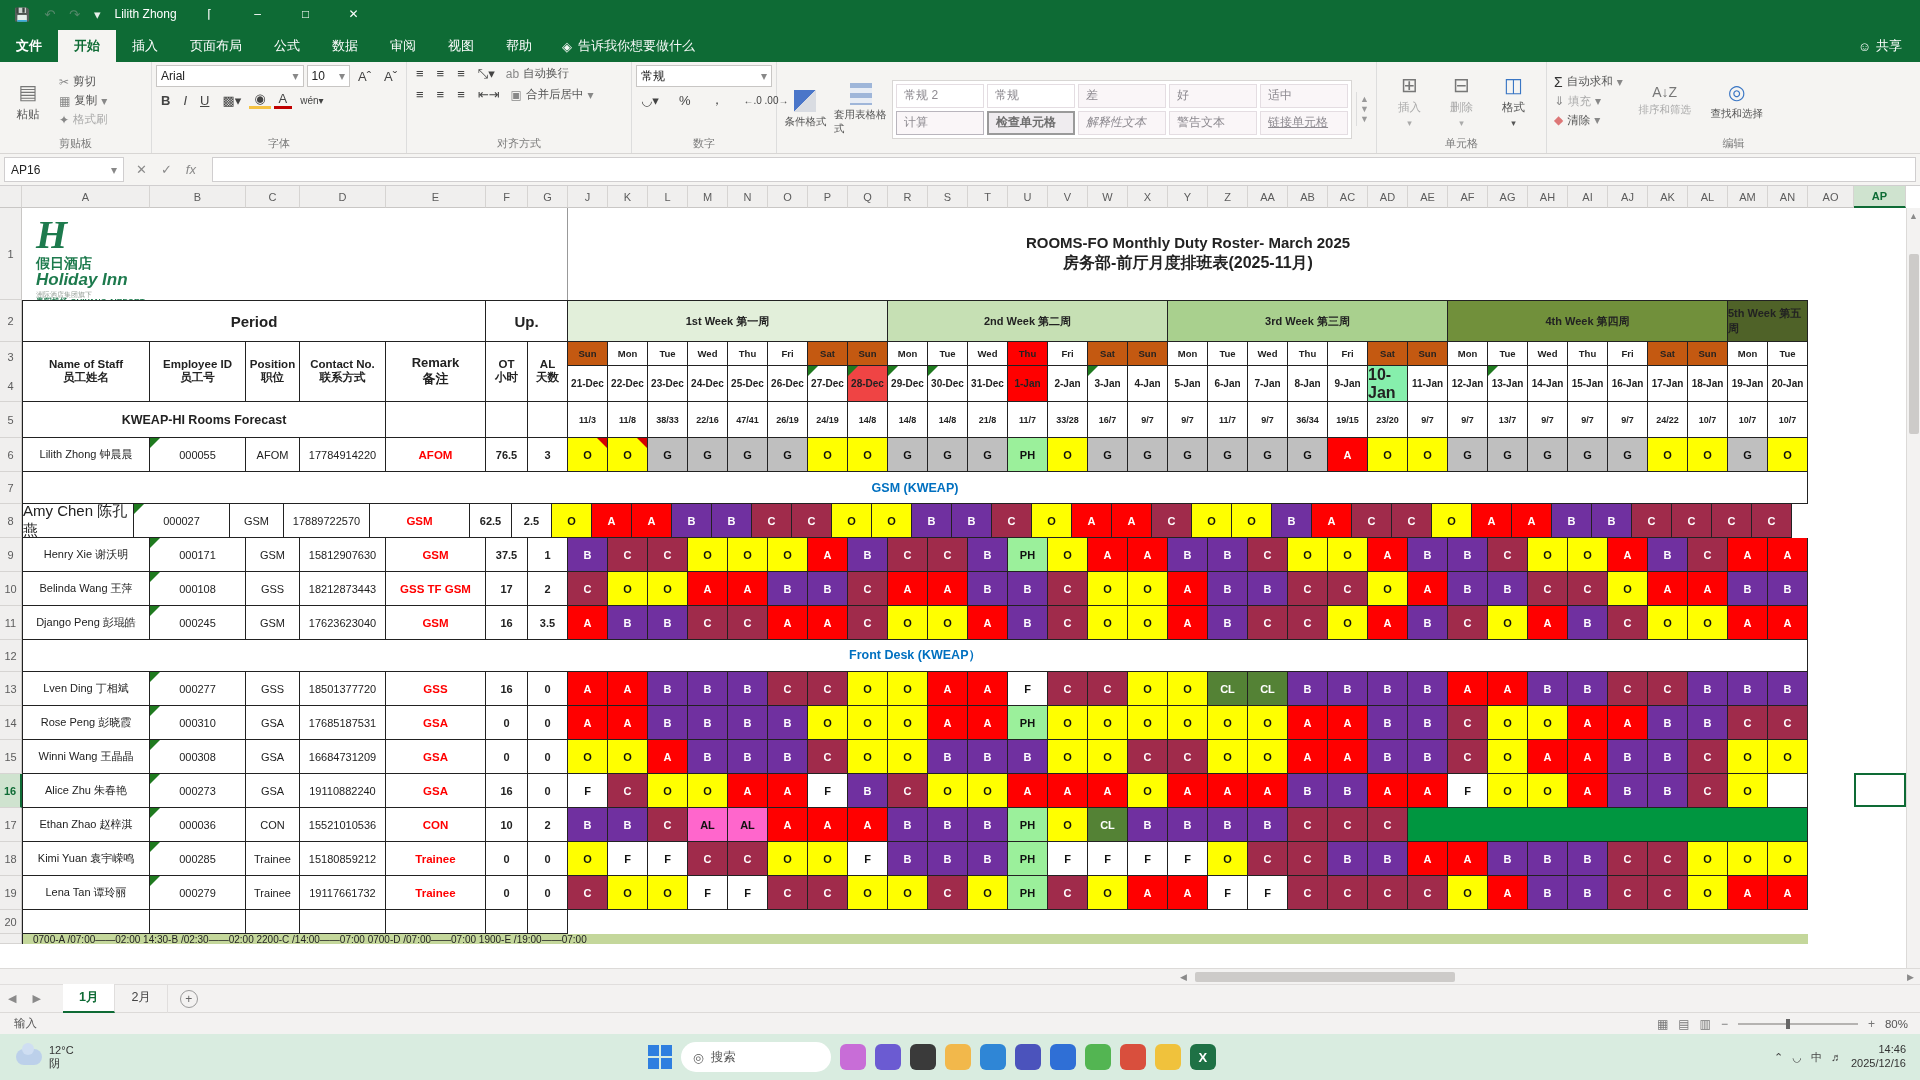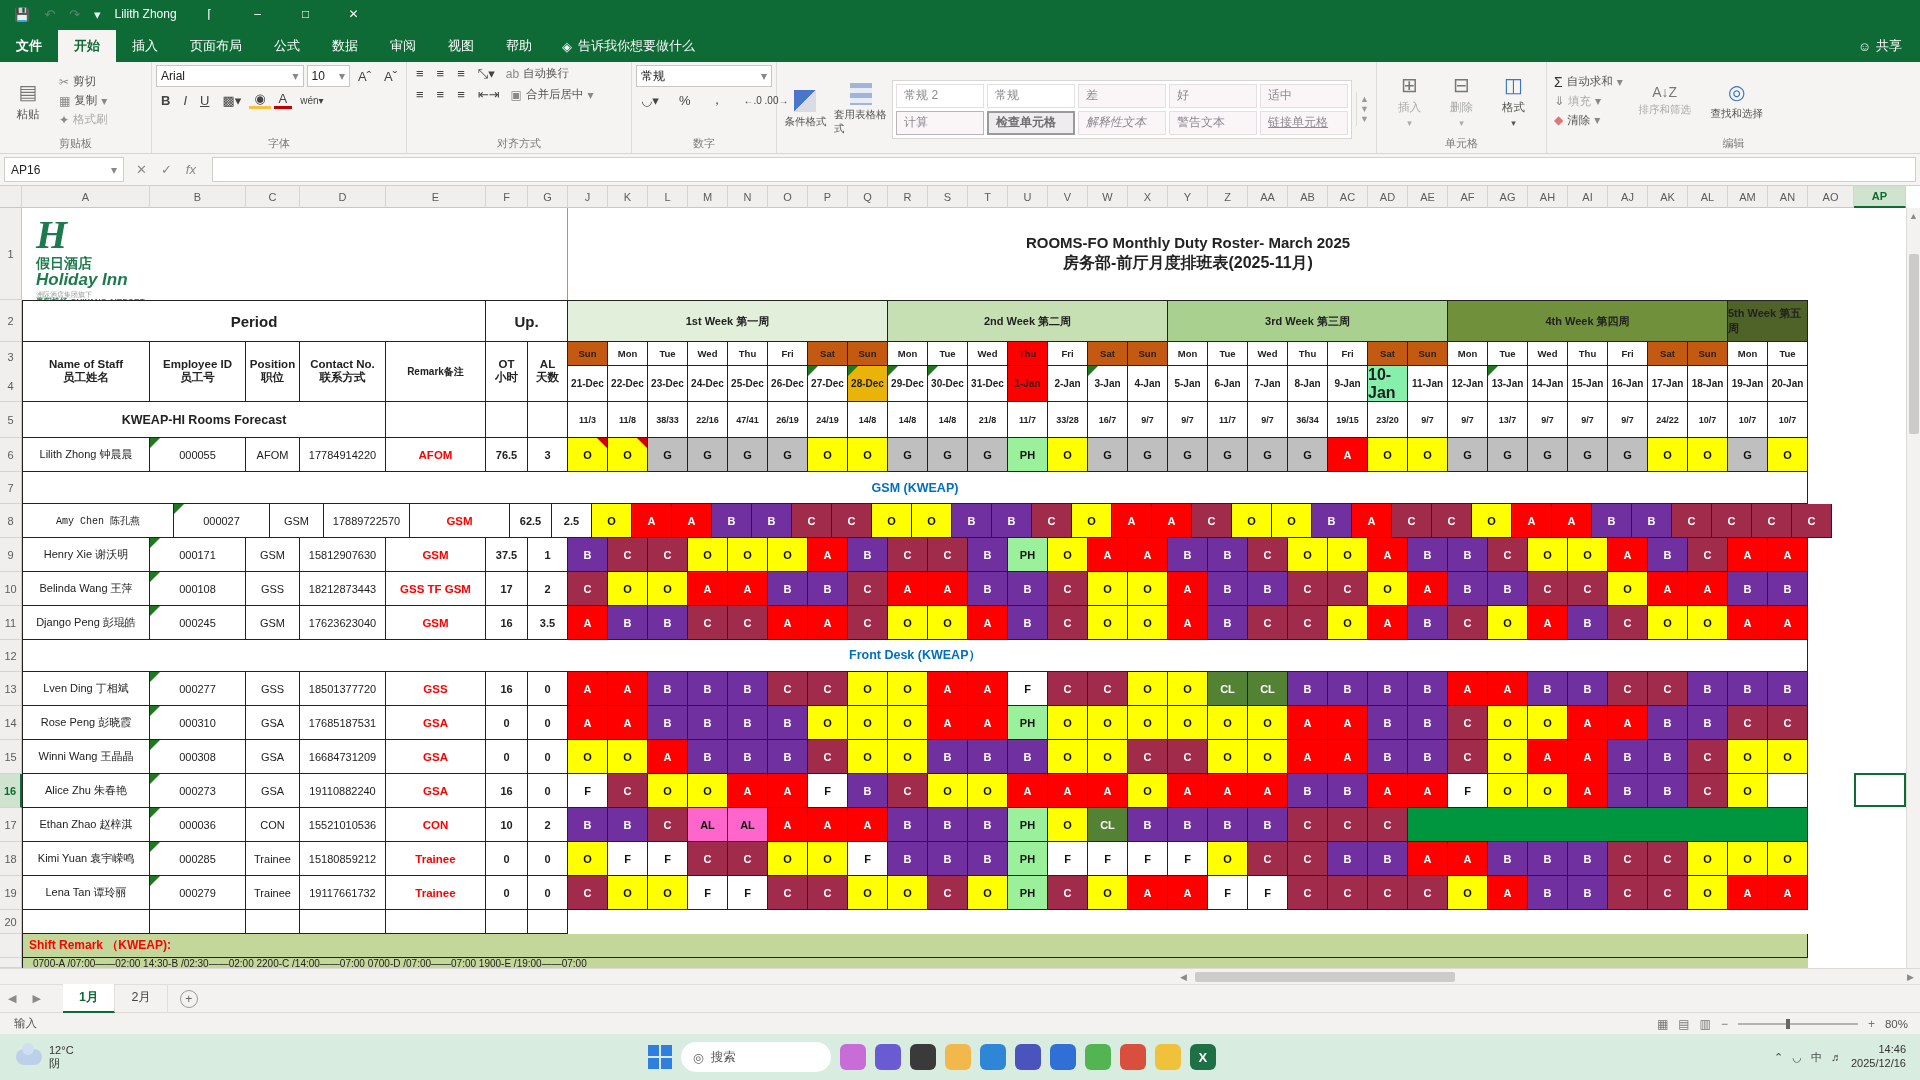--- a/index.html
+++ b/index.html
@@ -456,21 +456,21 @@
           <div>员工号</div>
         </div>
         <div class="cell hd" style="width: 54px; flex-direction: column; font-size: 11.5px; border-left: none;">
           <div>Position</div>
           <div>职位</div>
         </div>
         <div class="cell hd" style="width: 86px; flex-direction: column; font-size: 11.5px; border-left: none;">
           <div>Contact No.</div>
           <div>联系方式</div>
         </div>
-        <div class="cell hd" style="width: 100px; flex-direction: row; font-size: 10px; border-left: none;">
+        <div class="cell hd" style="width: 100px; flex-direction: column; font-size: 13px; border-left: none;">
           <div>Remark</div>
           <div>备注</div>
         </div>
         <div class="cell hd" style="width: 42px; flex-direction: column; font-size: 11.5px; border-left: none;">
           <div>OT</div>
           <div>小时</div>
         </div>
         <div class="cell hd" style="width: 40px; flex-direction: column; font-size: 11.5px; border-left: none;">
           <div>AL</div>
           <div>天数</div>
@@ -510,21 +510,21 @@
             <div class="cell hd" style="width: 40px; background: rgb(255, 255, 255); font-size: 9.5px;">Tue</div>
           </div>
           <div style="display: flex; height: 36px;">
             <div class="cell hd" style="width: 40px; background: rgb(255, 255, 255); font-size: 10px;">21-Dec</div>
             <div class="cell hd" style="width: 40px; background: rgb(255, 255, 255); font-size: 10px;">22-Dec</div>
             <div class="cell hd" style="width: 40px; background: rgb(255, 255, 255); font-size: 10px;">23-Dec</div>
             <div class="cell hd" style="width: 40px; background: rgb(255, 255, 255); font-size: 10px;">24-Dec</div>
             <div class="cell hd" style="width: 40px; background: rgb(255, 255, 255); font-size: 10px;">25-Dec</div>
             <div class="cell hd" style="width: 40px; background: rgb(255, 255, 255); font-size: 10px;">26-Dec</div>
             <div class="cell hd corner-g" style="width: 40px; background: rgb(255, 255, 255); font-size: 10px;">27-Dec</div>
-            <div class="cell hd corner-g" style="width: 40px; background: #eab308; font-size: 10px;">28-Dec</div>
+            <div class="cell hd corner-g" style="width: 40px; background: #ef4444; font-size: 10px;">28-Dec</div>
             <div class="cell hd corner-g" style="width: 40px; background: rgb(255, 255, 255); font-size: 10px;">29-Dec</div>
             <div class="cell hd corner-g" style="width: 40px; background: rgb(255, 255, 255); font-size: 10px;">30-Dec</div>
             <div class="cell hd" style="width: 40px; background: rgb(255, 255, 255); font-size: 10px;">31-Dec</div>
             <div class="cell hd" style="width: 40px; background: rgb(255, 0, 0); font-size: 10px;">1-Jan</div>
             <div class="cell hd" style="width: 40px; background: rgb(255, 255, 255); font-size: 10px;">2-Jan</div>
             <div class="cell hd corner-g" style="width: 40px; background: rgb(255, 255, 255); font-size: 10px;">3-Jan</div>
             <div class="cell hd" style="width: 40px; background: rgb(255, 255, 255); font-size: 10px;">4-Jan</div>
             <div class="cell hd" style="width: 40px; background: rgb(255, 255, 255); font-size: 10px;">5-Jan</div>
             <div class="cell hd" style="width: 40px; background: rgb(255, 255, 255); font-size: 10px;">6-Jan</div>
             <div class="cell hd" style="width: 40px; background: rgb(255, 255, 255); font-size: 10px;">7-Jan</div>
@@ -626,21 +626,21 @@
         <div class="cell hd" style="width: 40px; background: rgb(255, 255, 0); color: rgb(17, 17, 17); font-size: 11px;">O</div>
         <div class="noborder" style="width: 98px;"></div>
       </div>
       <div class="grow" style="height: 32px;">
         <div class="gut" style="width: 22px;">7</div>
         <div class="cell hd" style="width: 1786px; color: rgb(0, 112, 192); font-size: 12.5px; border-left: 1px solid rgb(34, 34, 34);">GSM (KWEAP)</div>
         <div class="noborder" style="width: 98px;"></div>
       </div>
       <div class="grow" style="height: 34px;">
         <div class="gut" style="width: 22px;">8</div>
-        <div class="cell" style="width: 152px; font-size: 10px; border-left: 1px solid rgb(34, 34, 34); font-family: Liberation Mono, monospace;">Amy Chen 陈孔燕</div>
+        <div class="cell" style="width: 112px; font-size: 15px; border-left: 1px solid rgb(34, 34, 34);">Amy Chen 陈孔燕</div>
         <div class="cell corner-g" style="width: 96px; font-size: 11px;">000027</div>
         <div class="cell" style="width: 54px; font-size: 11px;">GSM</div>
         <div class="cell" style="width: 86px; font-size: 11px;">17889722570</div>
         <div class="cell hd" style="width: 100px; color: rgb(255, 0, 0); font-size: 11.5px;">GSM</div>
         <div class="cell hd" style="width: 42px; font-size: 11px;">62.5</div>
         <div class="cell hd" style="width: 40px; font-size: 11px;">2.5</div>
         <div class="cell hd" style="width: 40px; background: rgb(255, 255, 0); color: rgb(17, 17, 17); font-size: 11px;">O</div>
         <div class="cell hd" style="width: 40px; background: rgb(255, 0, 0); color: rgb(255, 255, 255); font-size: 11px;">A</div>
         <div class="cell hd" style="width: 40px; background: rgb(255, 0, 0); color: rgb(255, 255, 255); font-size: 11px;">A</div>
         <div class="cell hd" style="width: 40px; background: rgb(112, 48, 160); color: rgb(255, 255, 255); font-size: 11px;">B</div>
@@ -1093,25 +1093,20 @@
       <div class="grow" style="height: 24px;">
         <div class="gut" style="width: 22px;">20</div>
         <div class="cell" style="width: 128px; border-left: 1px solid rgb(34, 34, 34);"></div>
         <div class="cell" style="width: 96px; border-left: none;"></div>
         <div class="cell" style="width: 54px; border-left: none;"></div>
         <div class="cell" style="width: 86px; border-left: none;"></div>
         <div class="cell" style="width: 100px; border-left: none;"></div>
         <div class="cell" style="width: 42px; border-left: none;"></div>
         <div class="cell" style="width: 40px; border-left: none;"></div>
         <div class="noborder" style="width: 1338px; border-top: 0px;"></div>
-      </div>
-      <div class="grow" style="height: 24px;">
-        <div class="gut" style="width: 22px;"></div>
-        <div class="cell hd" style="width: 1786px; justify-content: flex-start; padding-left: 6px; background: rgb(196, 215, 155); color: rgb(255, 0, 0); font-size: 12px; border-left: 1px solid rgb(34, 34, 34);">Shift Remark （KWEAP):</div>
-        <div class="noborder" style="width: 98px;"></div>
       </div>
       <div class="grow" style="height: 10px;">
         <div class="gut" style="width: 22px;"></div>
         <div style="width: 1786px; background: rgb(196, 215, 155); color: rgb(34, 34, 34); font-size: 10px; overflow: hidden; white-space: nowrap; padding-left: 10px; border-left: 1px solid rgb(34, 34, 34);">0700-A /07:00——02:00    14:30-B /02:30——02:00    2200-C /14:00——07:00    0700-D /07:00——07:00    1900-E /19:00——07:00</div>
         <div class="noborder" style="width: 98px;"></div>
       </div>
     </div>
   <div id="vscroll">
     <span class="sarrow">▲</span>
     <div id="vthumb"></div>

